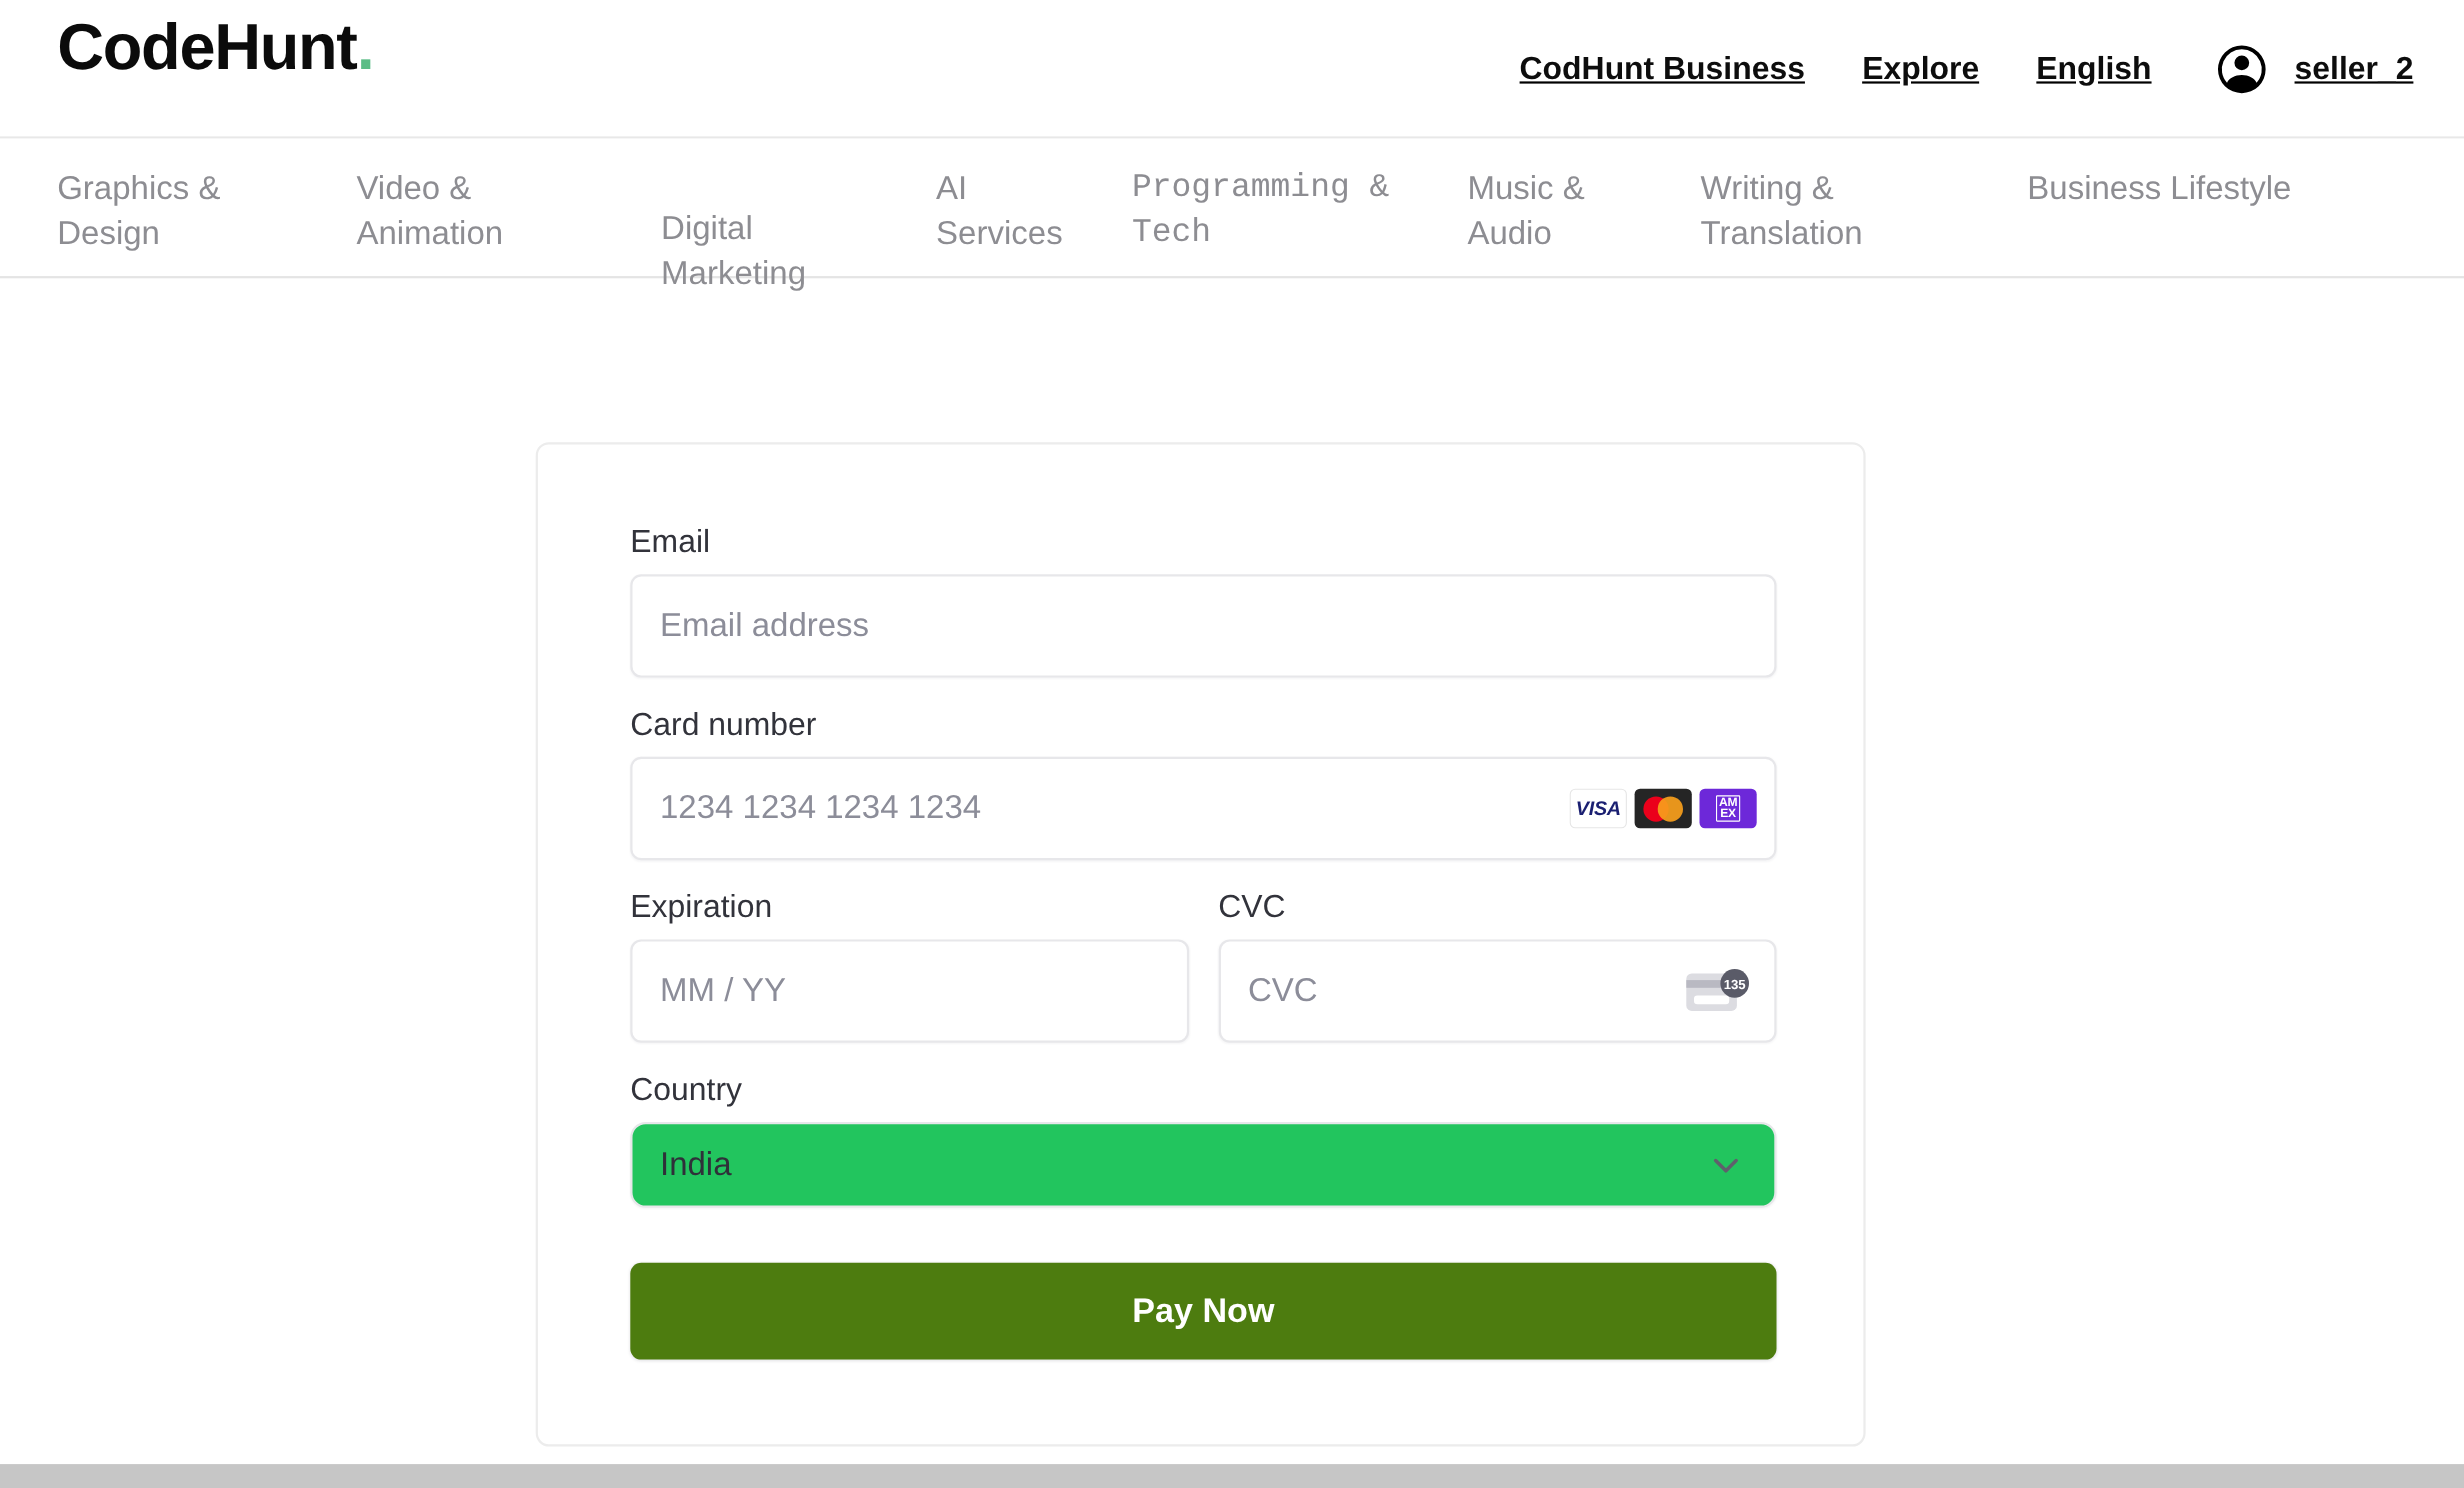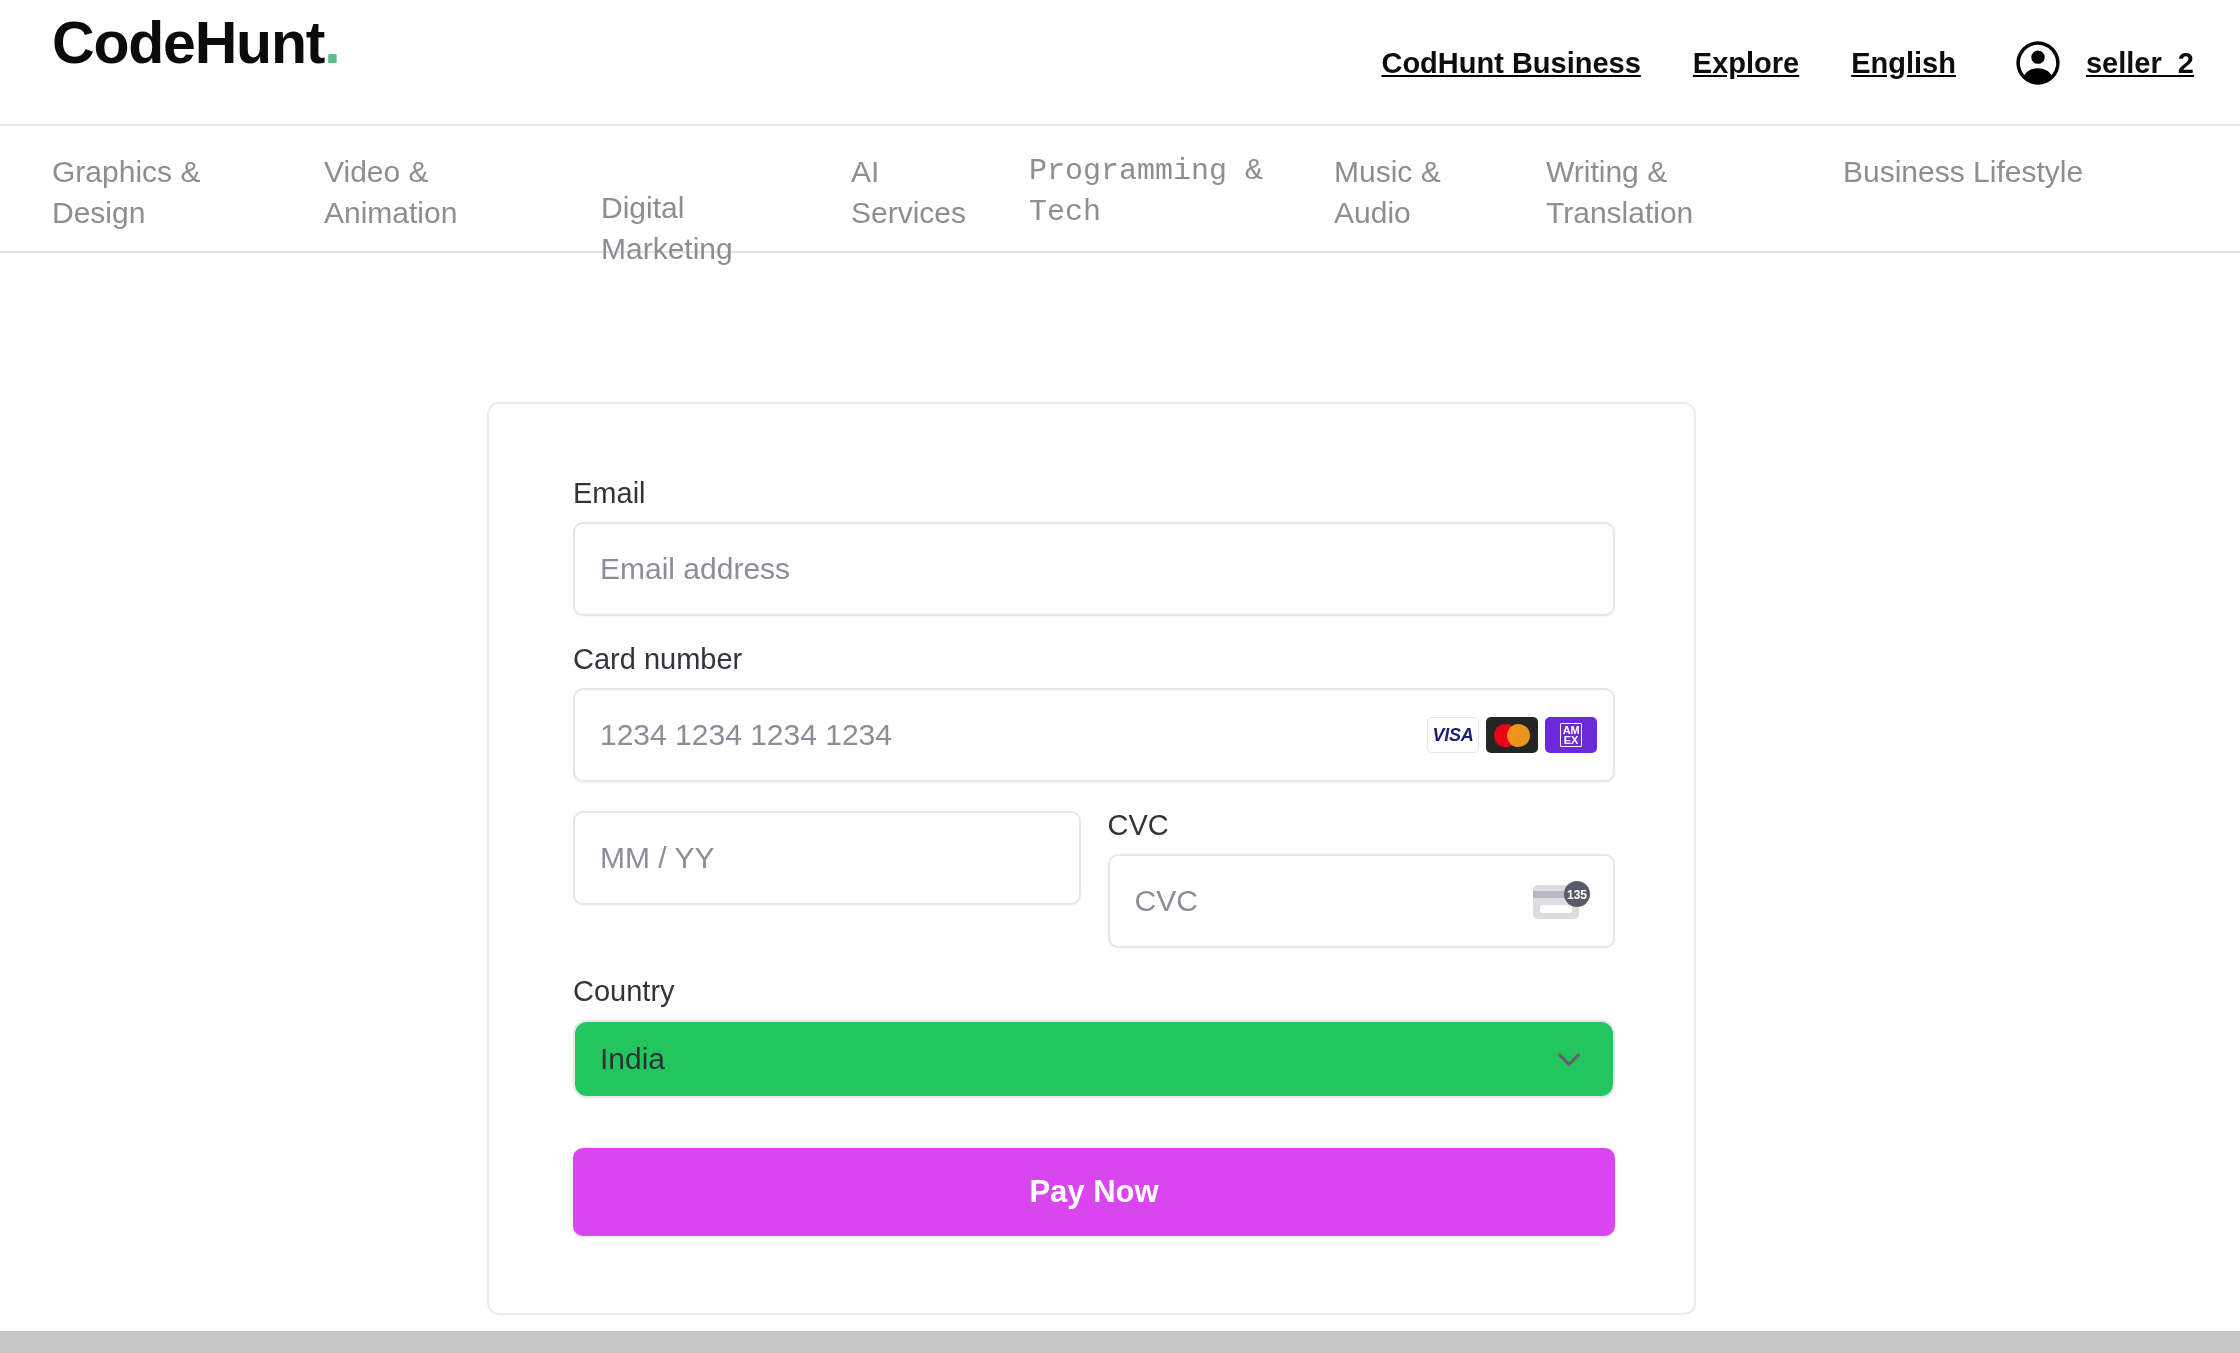--- a/index.html
+++ b/index.html
@@ -330,20 +330,21 @@
         <div class="brand brand-amex">
           <span class="amex-txt"><span>AM</span><br><span>EX</span></span>
         </div>
       </div>
     </div>
 
     <div class="gap-lg"></div>
 
     <div class="row2">
       <div class="col">
+        <label class="field-label">Expiration</label>
         <div class="input-box">
           <span class="input-text">MM / YY</span>
         </div>
       </div>
       <div class="col">
         <label class="field-label">CVC</label>
         <div class="input-box">
           <span class="input-text">CVC</span>
           <span>
             <svg class="cvc-icon" viewBox="0 0 62 44">
@@ -363,17 +364,17 @@
     <label class="field-label">Country</label>
     <div class="select-box">
       <span class="input-text filled">India</span>
       <span>
         <svg class="chevron" viewBox="0 0 24 24" fill="none" stroke="#5f606c" stroke-width="2.4" stroke-linecap="round" stroke-linejoin="round">
           <polyline points="5 9 12 16 19 9"></polyline>
         </svg>
       </span>
     </div>
 
-    <button class="pay-btn" style="background: #d946ef;">Pay Now</button>
+    <button class="pay-btn" style="background: #4d7c0f;">Pay Now</button>
   </div>
 </div>
 
 <div class="scrollbar-track"></div>
 
 </body></html>

